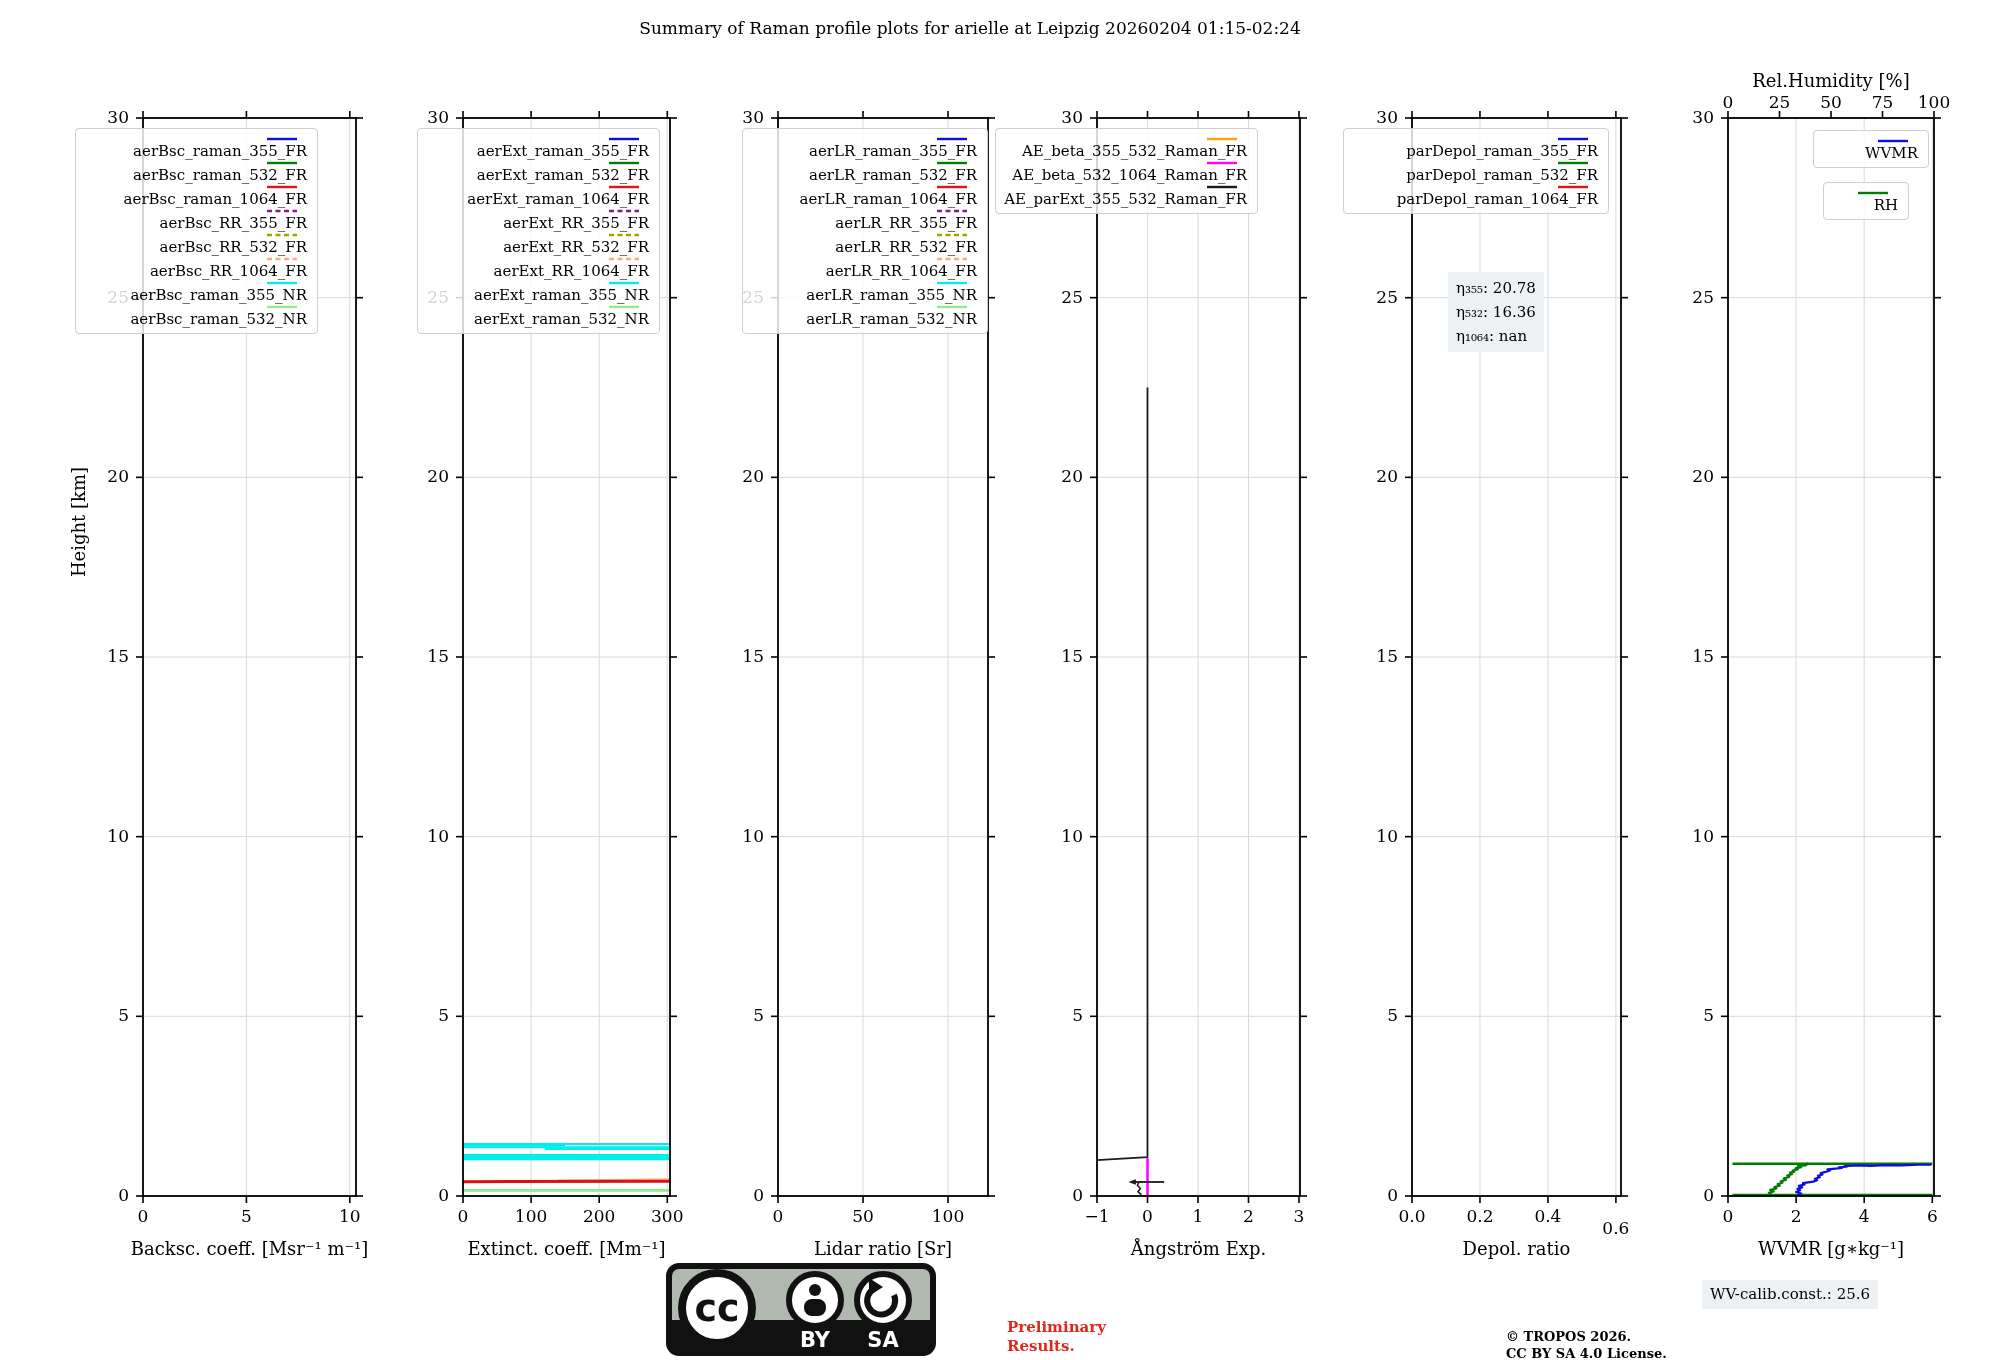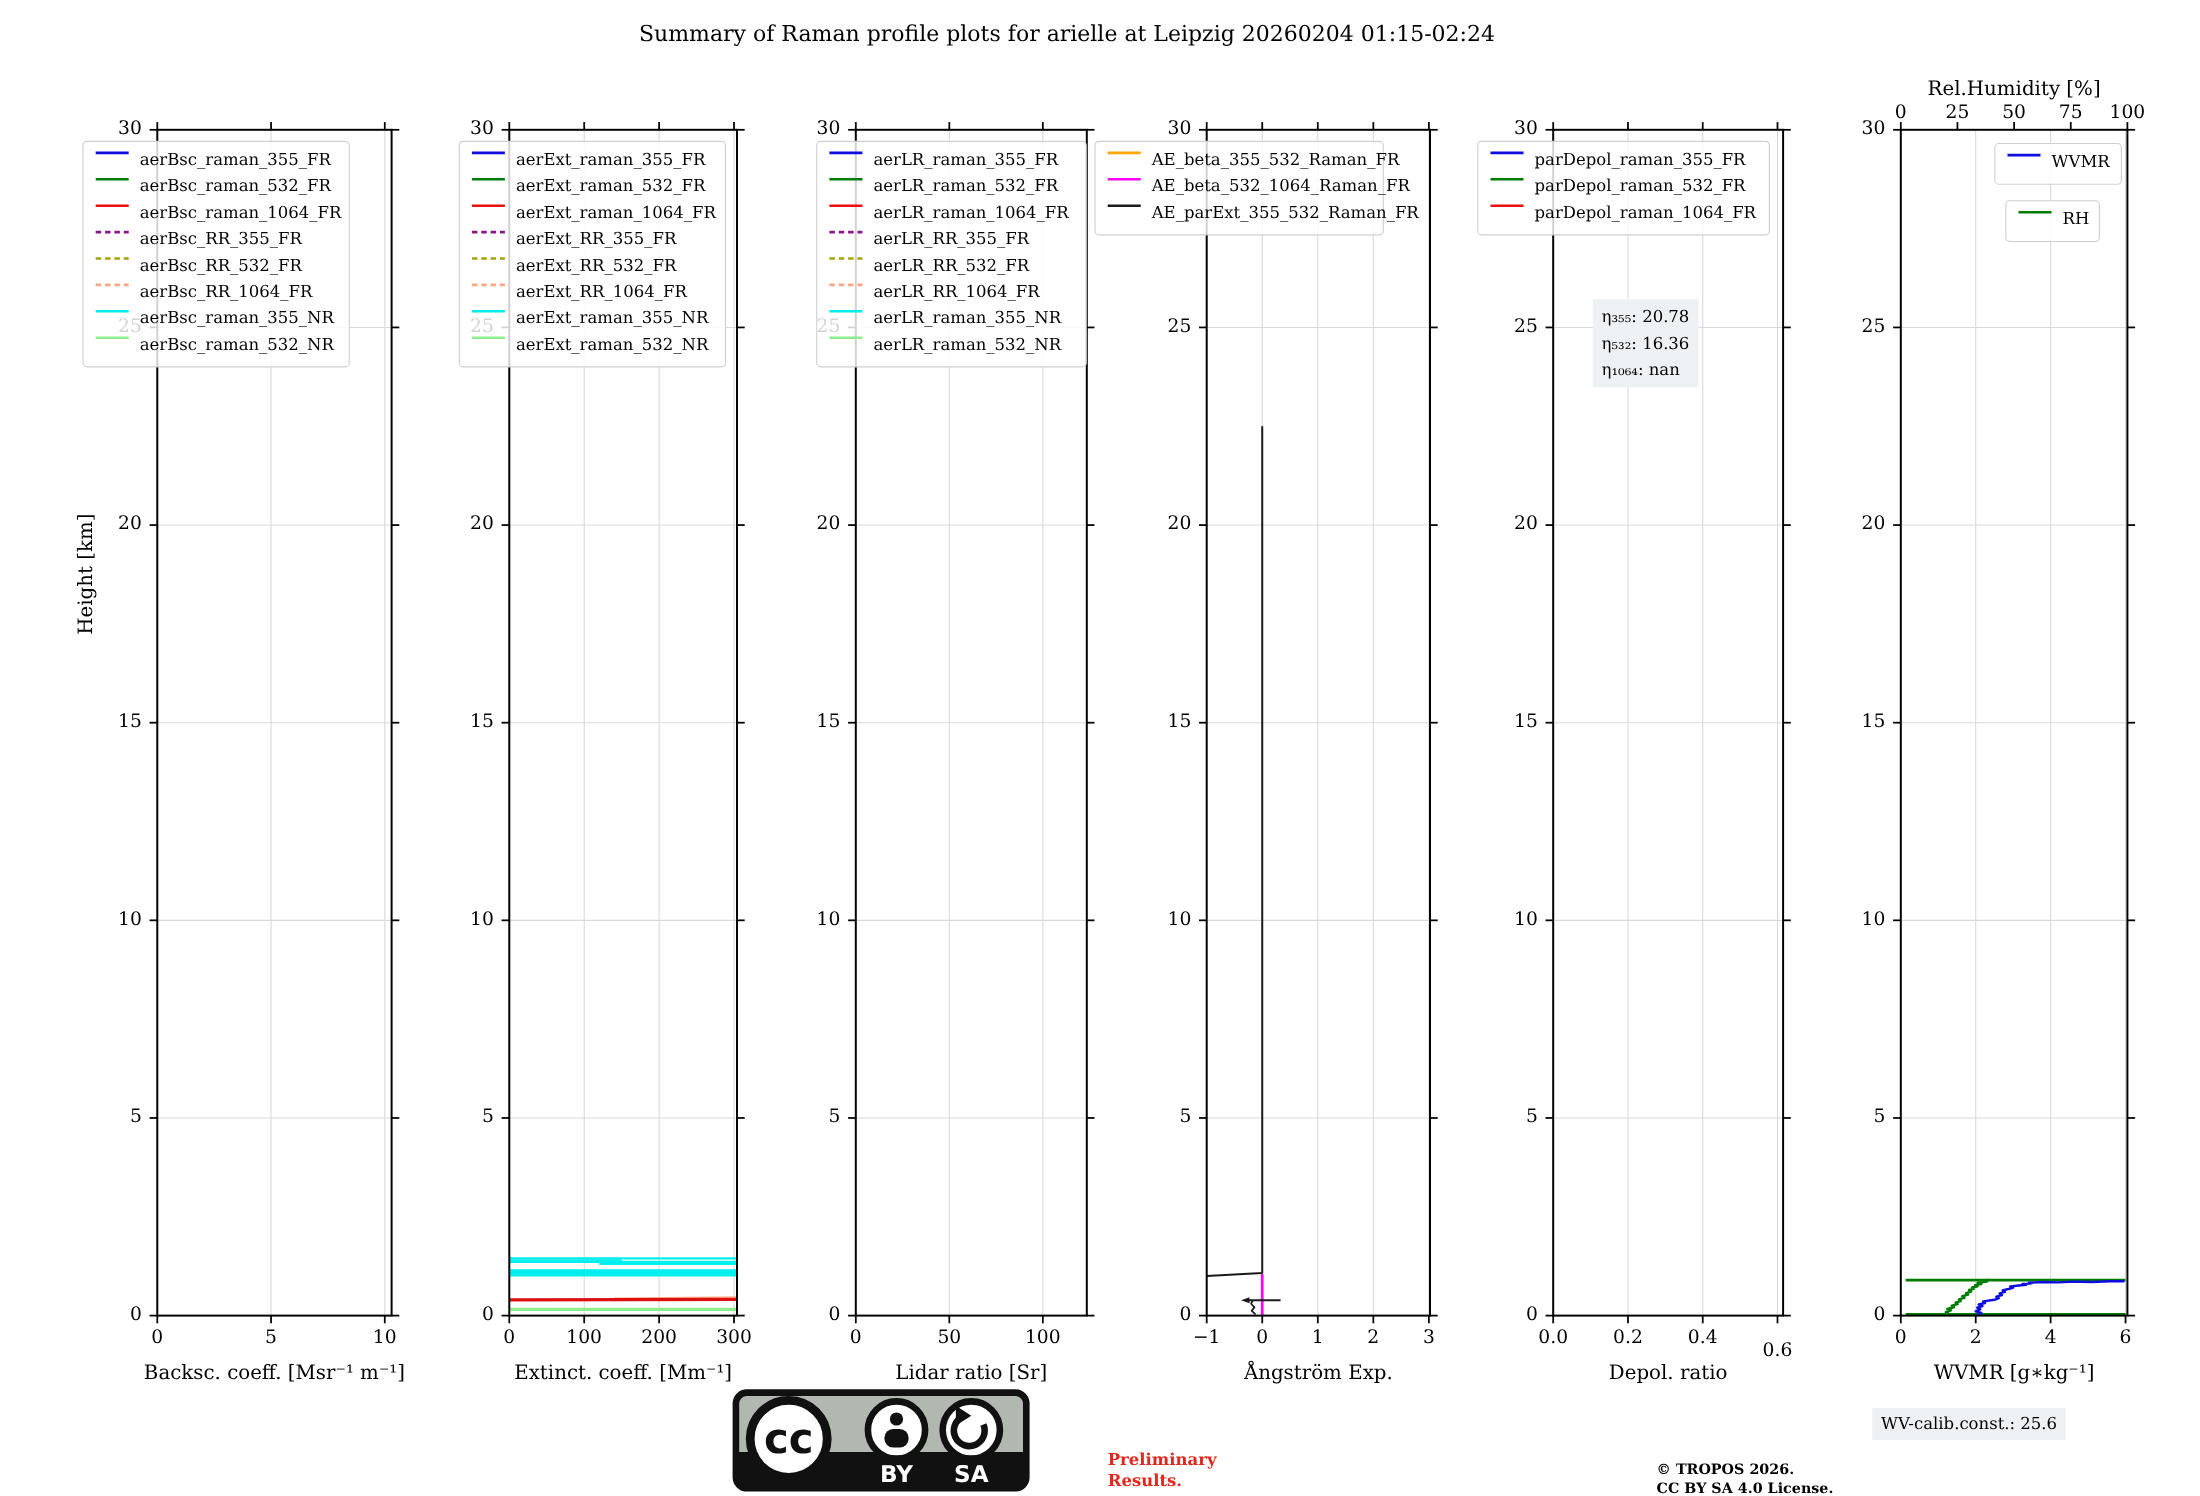--- a/index.html
+++ b/index.html
@@ -1,27 +1,27 @@
 <!DOCTYPE html>
 <html><head>
 <meta charset="utf-8">
 <style>
   html,body{margin:0;padding:0;background:#fff;}
   #fig{position:relative;width:2000px;height:1360px;background:#ffffff;
        font-family:"DejaVu Serif","Liberation Serif",serif;color:#000;overflow:hidden;}
   .abs{position:absolute;}
-  #title{left:0;top:18px;width:1940px;text-align:center;font-size:20px;}
+  #title{left:0;top:18px;width:1940px;text-align:center;font-size:17px;}
   #ylabel{left:78px;top:522px;transform:translate(-50%,-50%) rotate(-90deg);font-size:18px;white-space:nowrap;}
   .xlabel{font-size:18px;text-align:center;white-space:nowrap;}
   .tick-label{font-size:17px;white-space:nowrap;}
   .ytick{text-align:right;}
   .xtick{text-align:center;}
   .legend{background:rgba(255,255,255,0.82);border:1px solid #cfcfcf;border-radius:4px;
           padding:7px 10px 5px 10px;box-sizing:border-box;}
-  .legend-row{display:flex;align-items:flex-start;height:24px;font-size:15px;white-space:nowrap;}
+  .legend-row{display:flex;align-items:flex-end;height:24px;font-size:15px;white-space:nowrap;flex-direction:column;}
   .legend-row svg{margin-right:9px;flex:none;}
   .notebox{background:#eef1f4;padding:4px 8px;font-size:15px;line-height:21px;white-space:nowrap;}
   #eta-box{line-height:24px;}
   #preliminary{font-size:15px;font-weight:bold;line-height:19px;}
   #copyright{font-size:13px;font-weight:bold;line-height:17px;}
   #wv-box{font-size:15px;}
   svg text{font-family:"DejaVu Sans","Liberation Sans",sans-serif;}
 </style>
 </head>
 <body>

